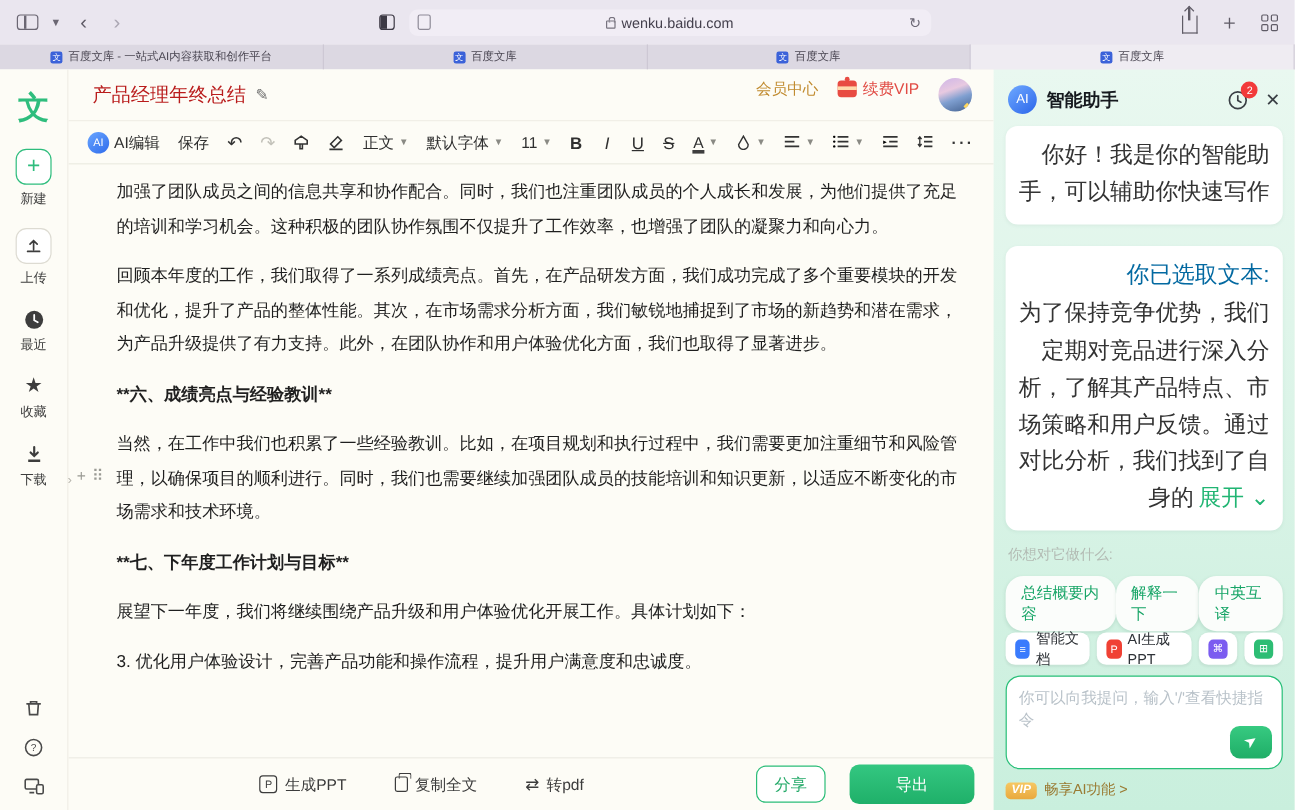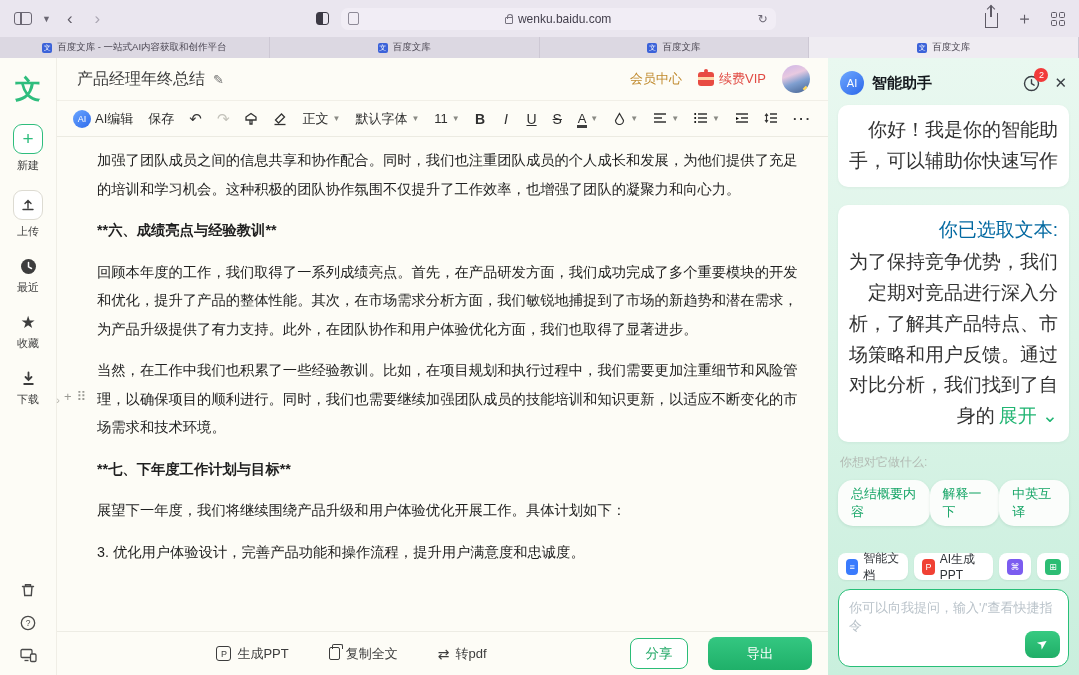--- a/index.html
+++ b/index.html
@@ -55,23 +55,23 @@
   .sq-btn { width:30px; height:30px; border-radius:9px; display:flex; align-items:center; justify-content:center; }
   .sq-new { border:1.5px solid #2ebd7d; color:#2ebd7d; font-size:19px; background:#fff; }
   .sq-up  { border:1px solid #dddbd2; color:#3d3d3d; background:#fff; }
   .nav-ic { width:20px; height:20px; display:flex; align-items:center; justify-content:center; color:#3d3d3d; }
   .side-bottom { margin-top:auto; margin-bottom:12px; display:flex; flex-direction:column; gap:17px; align-items:center; color:#4a4a4a; }
   .collapse { position:absolute; right:-4px; top:336px; font-size:11px; color:#b7b5ad; }
 
   
   .main { flex:1; min-width:0; display:flex; flex-direction:column; background:#fdfcf6; }
   .doc-header { height:42px; display:flex; align-items:center; padding:0 18px 0 20px; }
-  .doc-title { font-size:16px; color:#404040; font-weight:500; }
+  .doc-title { font-size:16px; color:#b91c1c; font-weight:500; }
   .edit-pen { font-size:13px; color:#6e6e6e; margin-left:8px; }
-  .head-right { margin-left:auto; display:flex; align-items:center; gap:16px; }
+  .head-right { margin-left:auto; display:flex; align-items:flex-start; gap:16px; }
   .member { font-size:13px; color:#c08a2e; }
   .vip-renew { display:flex; align-items:center; gap:5px; font-size:13px; color:#e14b44; }
   .gift-ic { width:16px; height:14px; background:#e84b42; border-radius:3px; position:relative; }
   .gift-ic::before { content:""; position:absolute; left:0; right:0; top:5px; height:2.5px; background:#ffd9ac; }
   .gift-ic::after { content:""; position:absolute; left:6px; top:-3px; width:4px; height:4px; background:#e84b42; border-radius:50%; }
   .avatar { width:28px; height:28px; border-radius:50%; position:relative; overflow:hidden;
     background:linear-gradient(160deg,#cdb5e8 0%,#e8c9e0 35%,#7f9fd0 60%,#44618f 100%); }
   .avatar::after { content:"◆"; position:absolute; right:1px; bottom:0; font-size:8px; color:#ffd75e; }
 
   
@@ -368,23 +368,23 @@
 
     <div class="doc-scroll">
       <div class="block-handle">
         <span>+</span>
         <span>⠿</span>
       </div>
       <div>
 
           <p class="para">加强了团队成员之间的信息共享和协作配合。同时，我们也注重团队成员的个人成长和发展，为他们提供了充足的培训和学习机会。这种积极的团队协作氛围不仅提升了工作效率，也增强了团队的凝聚力和向心力。</p>
 
+          <p class="para">回顾本年度的工作，我们取得了一系列成绩亮点。首先，在产品研发方面，我们成功完成了多个重要模块的开发和优化，提升了产品的整体性能。其次，在市场需求分析方面，我们敏锐地捕捉到了市场的新趋势和潜在需求，为产品升级提供了有力支持。此外，在团队协作和用户体验优化方面，我们也取得了显著进步。</p>
+
           <p class="para bold">**六、成绩亮点与经验教训**</p>
-
-          <p class="para">回顾本年度的工作，我们取得了一系列成绩亮点。首先，在产品研发方面，我们成功完成了多个重要模块的开发和优化，提升了产品的整体性能。其次，在市场需求分析方面，我们敏锐地捕捉到了市场的新趋势和潜在需求，为产品升级提供了有力支持。此外，在团队协作和用户体验优化方面，我们也取得了显著进步。</p>
 
           <p class="para">当然，在工作中我们也积累了一些经验教训。比如，在项目规划和执行过程中，我们需要更加注重细节和风险管理，以确保项目的顺利进行。同时，我们也需要继续加强团队成员的技能培训和知识更新，以适应不断变化的市场需求和技术环境。</p>
 
           <p class="para bold">**七、下年度工作计划与目标**</p>
 
           <p class="para">展望下一年度，我们将继续围绕产品升级和用户体验优化开展工作。具体计划如下：</p>
 
 
 
           <p class="para">3. 优化用户体验设计，完善产品功能和操作流程，提升用户满意度和忠诚度。</p>
@@ -466,14 +466,18 @@
       </span>
     </div>
 
     <div class="ask-box">
       <textarea placeholder="你可以向我提问，输入'/'查看快捷指令" style=""></textarea>
       <span class="send-btn">
         <span class="send-glyph">➤</span>
       </span>
     </div>
 
+    <div class="vip-row">
+      <span class="vip-badge">VIP</span>
+      <span class="vip-text">畅享AI功能 &gt;</span>
+    </div>
   </div>
 </div>
 
 </body></html>

